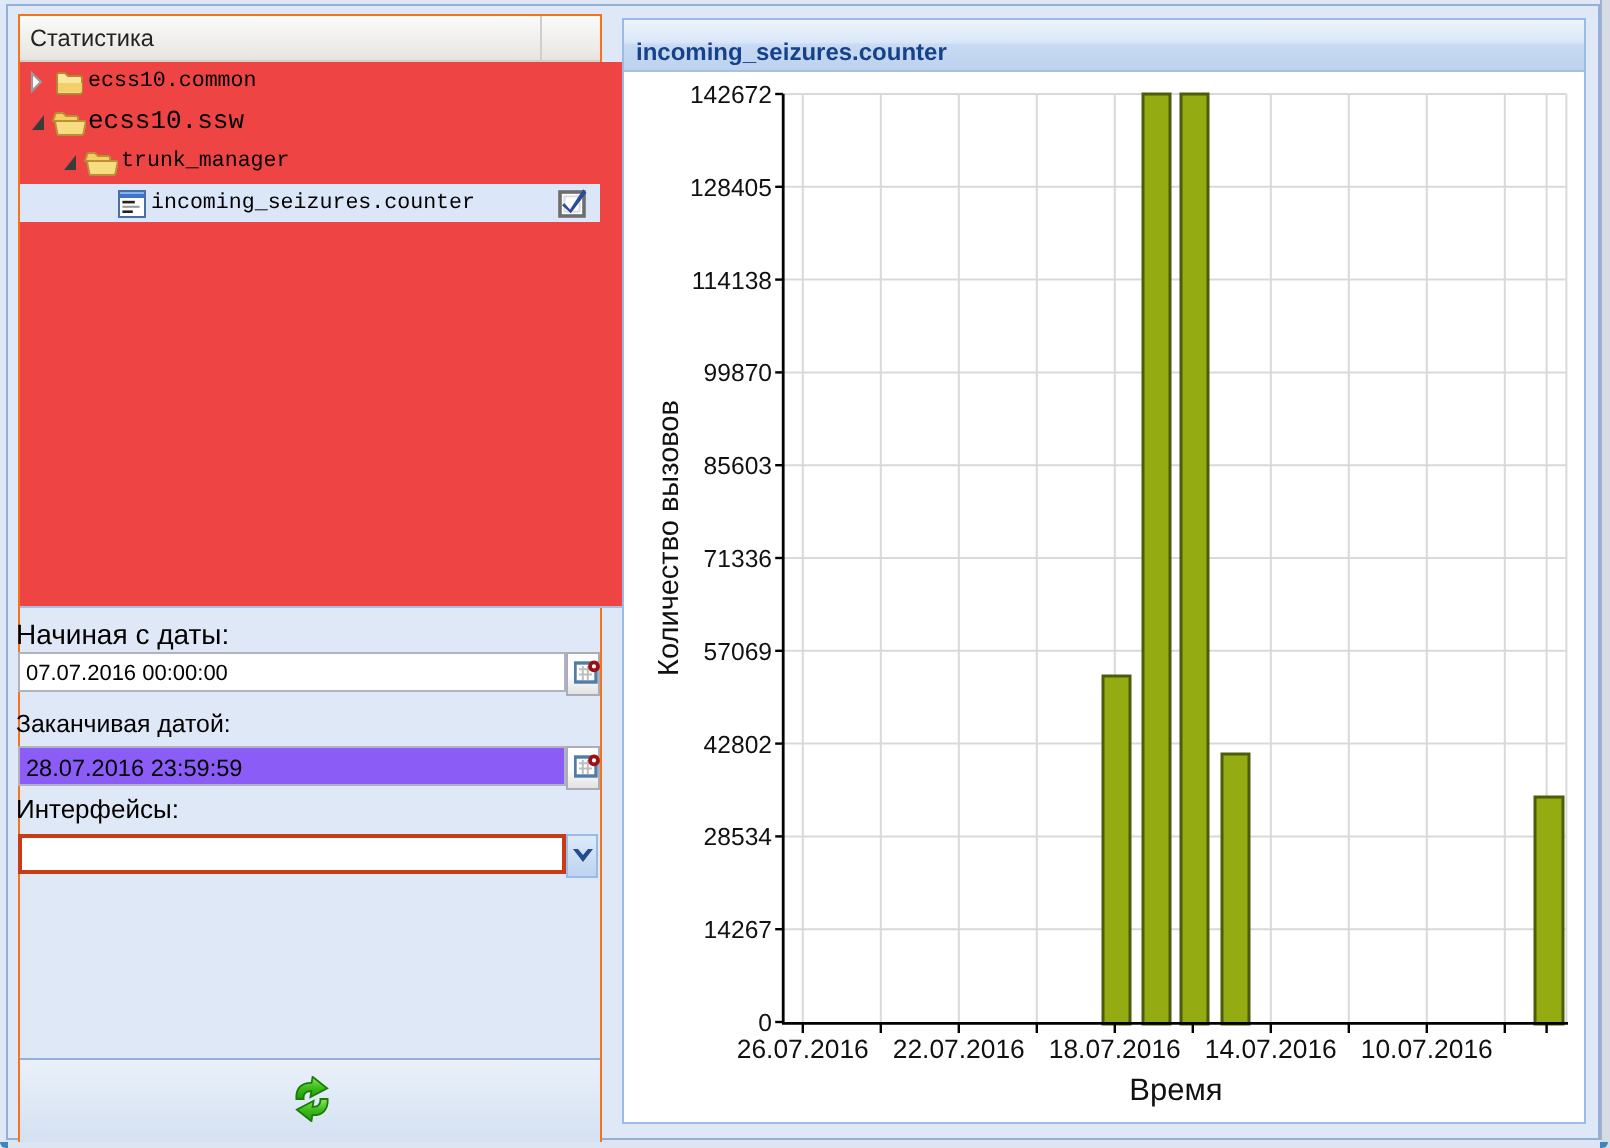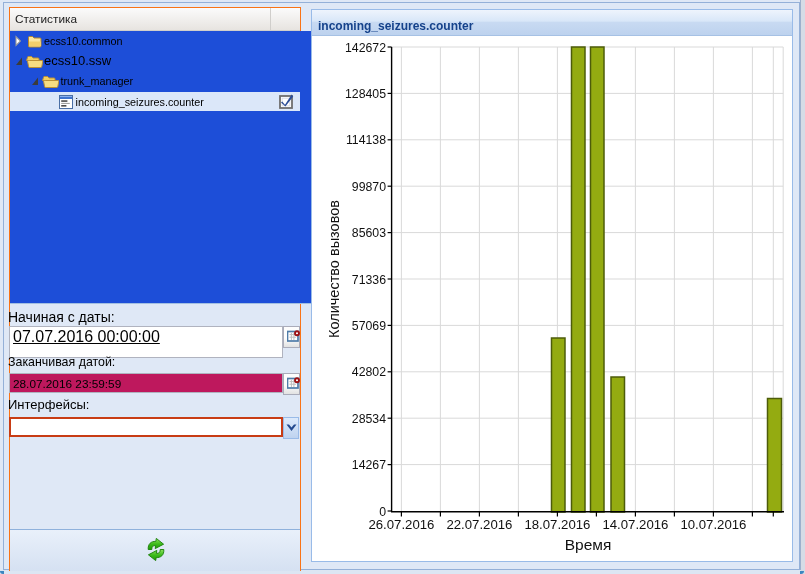--- a/index.html
+++ b/index.html
@@ -20,21 +20,21 @@
 <div class="abs" style="left:0px;top:571px;width:4px;height:3px;background:#3c86c0;border-radius:0 0 0 4px;"></div>
 <div class="abs" style="left:800px;top:571px;width:4px;height:3px;background:#3c86c0;border-radius:0 0 4px 0;"></div>
 
 <div class="abs" style="left:9px;top:7px;width:290px;height:562px;border:1px solid #f97316;background:#dfe8f6;">
 
   <div class="abs" style="left:0;top:0;width:290px;height:22px;background:linear-gradient(#fbfbfb,#e7e4e0);border-bottom:1px solid #d1cfcb;">
     <div class="abs" style="left:5px;top:3.5px;font-size:11.8px;color:#222;">Статистика</div>
     <div class="abs" style="left:260px;top:0;width:1px;height:22px;background:#d0cecb;"></div>
   </div>
 
-  <div class="abs" style="left:0;top:23px;width:307px;height:272px;background:#1d4ed8;border-bottom:1px solid #a3c0e2;">
+  <div class="abs" style="left:0;top:23px;width:307px;height:272px;background:#ef4444;border-bottom:1px solid #a3c0e2;font-family:Liberation Mono, monospace;">
 
     <div class="abs" style="left:0;top:61px;width:290px;height:19px;background:#dbe7f9;"></div>
 
     <svg class="abs" style="left:5px;top:2px;" width="16" height="16" viewBox="0 0 16 16">
         <path d="M1 3.6 L5.4 8 L1 12.4 Z" fill="#fff" stroke="#9a9a9a" stroke-width="1.1"></path>
       </svg>
     <svg class="abs" style="left:17px;top:2px;" width="16" height="16" viewBox="0 0 16 16">
       <path d="M1.5 4.5 q0-1 1-1 l3 0 1.5 1.5 6 0 q1 0 1 1 l0 7 q0 1-1 1 l-10.5 0 q-1 0-1-1 Z" fill="#fbe6a0" stroke="#b3872f" stroke-width="1"></path>
       <path d="M2 8.5 l12 0 0 4 q0 .8-.8 .8 l-10.4 0 q-.8 0-.8-.8 Z" fill="#f3cf6b"></path>
     </svg>
@@ -69,30 +69,30 @@
     <div class="abs" style="left:65.5px;top:63px;font-size:10.8px;color:#000;line-height:16px;">incoming_seizures.counter</div>
 
     <svg class="abs" style="left:269px;top:62px;" width="16" height="16" viewBox="0 0 16 16">
       <rect x="1" y="3" width="12" height="12" fill="#fff" stroke="#6e6e6e" stroke-width="1.8"></rect>
       <rect x="3.2" y="5.2" width="7.6" height="7.6" fill="none" stroke="#d9dce5" stroke-width="1"></rect>
       <path d="M3.2 8.6 L6 11.8 L12.6 1.6 L14.2 3.4 L6.4 13.6 L2 9.6 Z" fill="#2c4d96"></path>
     </svg>
   </div>
 
   <div class="abs" style="left:-2px;top:301px;font-size:14px;color:#000;">Начиная с даты:</div>
-  <div class="abs" style="left:-1px;top:318px;width:269px;height:16px;background:#fff;border:1px solid #b0b3bf;font-size:16px;line-height:16px;padding:2px 0 12px 3px;text-decoration:underline;">07.07.2016 00:00:00</div>
+  <div class="abs" style="left:-1px;top:318px;width:269px;height:16px;background:#fff;border:1px solid #b0b3bf;font-size:11px;line-height:16px;padding:2px 0 0 3px;">07.07.2016 00:00:00</div>
   <div class="abs" style="left:273px;top:317.5px;width:15px;height:20px;border:1px solid #aaacba;background:linear-gradient(#fdfdfd 55%,#e2e2e2);">
     <svg class="abs" style="left:2.5px;top:3px;" width="14" height="12" viewBox="0 0 14 12">
       <rect x="0.5" y="1.5" width="10.5" height="9.5" fill="#fff" stroke="#4f7ca8" stroke-width="1.7"></rect>
       <path d="M2.5 4.6 h6.5 M2.5 7.2 h6.5 M4.4 3 v7 M6.9 3 v7" stroke="#bdbdbd" stroke-width="1"></path>
       <circle cx="10" cy="3.2" r="2" fill="#fff" stroke="#9c1013" stroke-width="1.9"></circle>
     </svg>
   </div>
   <div class="abs" style="left:-2px;top:347px;font-size:12.4px;color:#000;">Заканчивая датой:</div>
-  <div class="abs" style="left:-1px;top:365px;width:269px;height:16px;background:#be185d;border:1px solid #b0b3bf;font-size:11.8px;line-height:16px;padding:2px 0 0 3px;">28.07.2016 23:59:59</div>
+  <div class="abs" style="left:-1px;top:365px;width:269px;height:16px;background:#8b5cf6;border:1px solid #b0b3bf;font-size:11.8px;line-height:16px;padding:2px 0 0 3px;">28.07.2016 23:59:59</div>
   <div class="abs" style="left:273px;top:364.5px;width:15px;height:20px;border:1px solid #aaacba;background:linear-gradient(#fdfdfd 55%,#e2e2e2);">
     <svg class="abs" style="left:2.5px;top:3px;" width="14" height="12" viewBox="0 0 14 12">
       <rect x="0.5" y="1.5" width="10.5" height="9.5" fill="#fff" stroke="#4f7ca8" stroke-width="1.7"></rect>
       <path d="M2.5 4.6 h6.5 M2.5 7.2 h6.5 M4.4 3 v7 M6.9 3 v7" stroke="#bdbdbd" stroke-width="1"></path>
       <circle cx="10" cy="3.2" r="2" fill="#fff" stroke="#9c1013" stroke-width="1.9"></circle>
     </svg>
   </div>
   <div class="abs" style="left:-2px;top:388.5px;font-size:13px;color:#000;">Интерфейсы:</div>
   <div class="abs" style="left:-1px;top:408.5px;width:270px;height:16px;background:#fff;border:2px solid #c83c14;"></div>
   <div class="abs" style="left:273px;top:408.5px;width:14px;height:20px;border:1px solid #99bbe8;background:linear-gradient(#dceafc,#bed3ef);">

